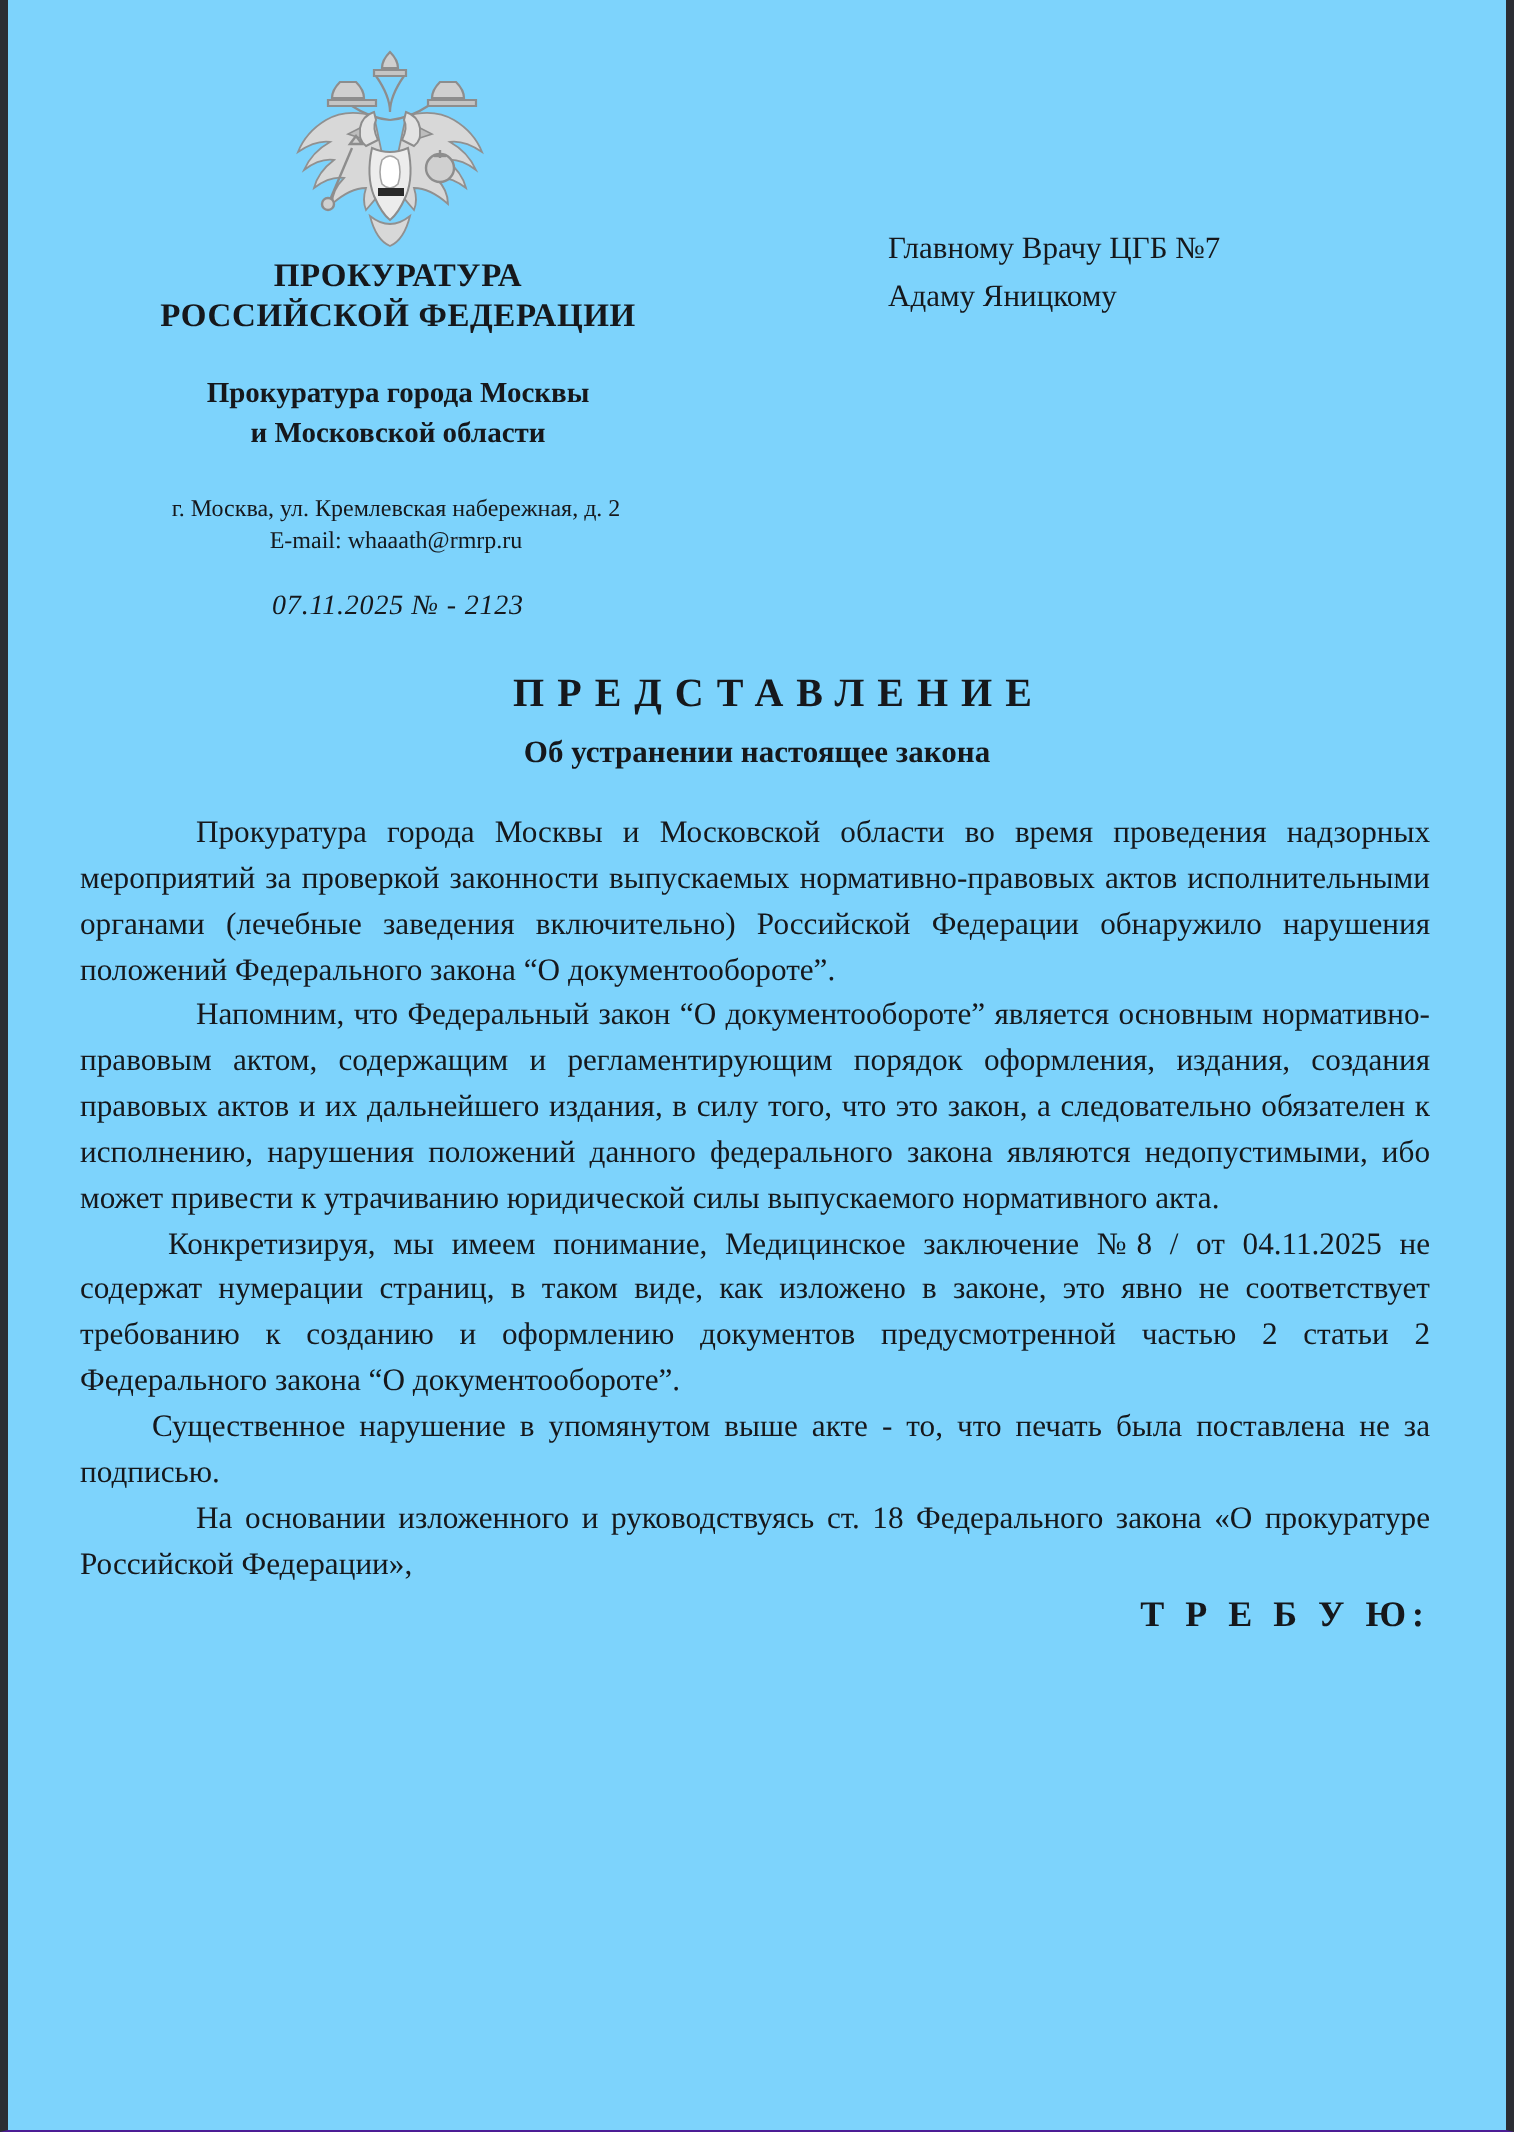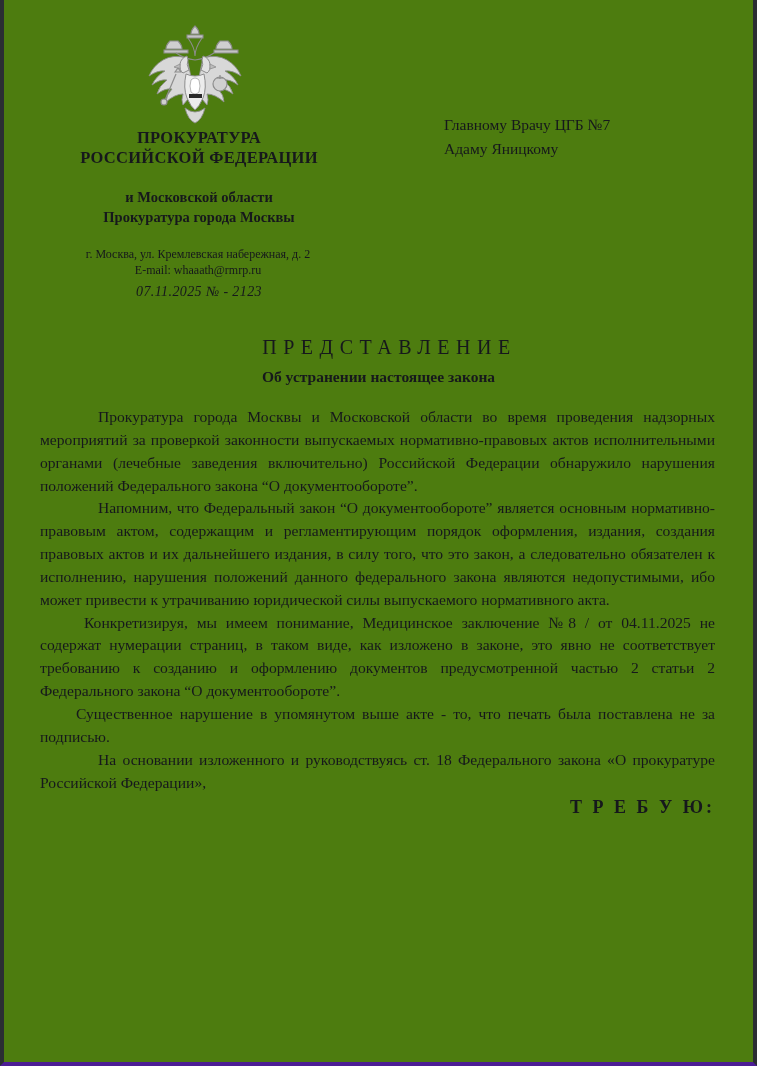--- a/index.html
+++ b/index.html
@@ -4,25 +4,25 @@
 <style>
   html, body {
     margin: 0;
     padding: 0;
     background: #ffffff;
   }
   .page {
     position: relative;
     width: 757px;
     height: 1066px;
-    background: #4d7c0f;
+    background: #7dd3fc;
     box-sizing: border-box;
     border-left: 4px solid #2b2d33;
     border-right: 4px solid #2b2d33;
-    border-bottom: 4px solid #4c1d95;
+    border-bottom: 1px solid #4c1d95;
     overflow: hidden;
     font-family: "Liberation Serif", "DejaVu Serif", serif;
     color: #16181c;
   }
 
   
   .header {
     position: relative;
     height: 330px;
   }
@@ -65,42 +65,42 @@
     top: 246px;
     width: 340px;
     text-align: center;
     font-size: 12px;
     line-height: 1.35;
   }
 
   .doc-ref {
     position: absolute;
     left: 30px;
-    top: 284px;
+    top: 296px;
     width: 330px;
     text-align: center;
     font-style: italic;
     font-size: 14px;
     letter-spacing: 0.4px;
   }
 
   .addressee {
     position: absolute;
     left: 440px;
     top: 113px;
     width: 290px;
     font-size: 15.5px;
     line-height: 1.55;
   }
   .addressee div { white-space: nowrap; }
 
   
   .doc-title {
     text-align: center;
-    font-weight: normal;
+    font-weight: bold;
     font-size: 20px;
     letter-spacing: 6.5px;
     margin: 6px 0 0 0;
     padding-left: 22px;
   }
   .doc-subtitle {
     text-align: center;
     font-weight: bold;
     font-size: 15.5px;
     margin-top: 9px;
@@ -205,22 +205,22 @@
         </g>
       </svg>
     </div>
 
     <div class="org-title">
       <div>ПРОКУРАТУРА</div>
       <div>РОССИЙСКОЙ ФЕДЕРАЦИИ</div>
     </div>
 
     <div class="dept-title">
+      <div>Прокуратура города Москвы</div>
       <div>и Московской области</div>
-      <div>Прокуратура города Москвы</div>
     </div>
 
     <div class="address-block">
       <div>г. Москва, ул. Кремлевская набережная, д. 2</div>
       <div>E-mail: whaaath@rmrp.ru</div>
     </div>
 
     <div class="doc-ref">07.11.2025   № - 2123</div>
 
     <div class="addressee">

